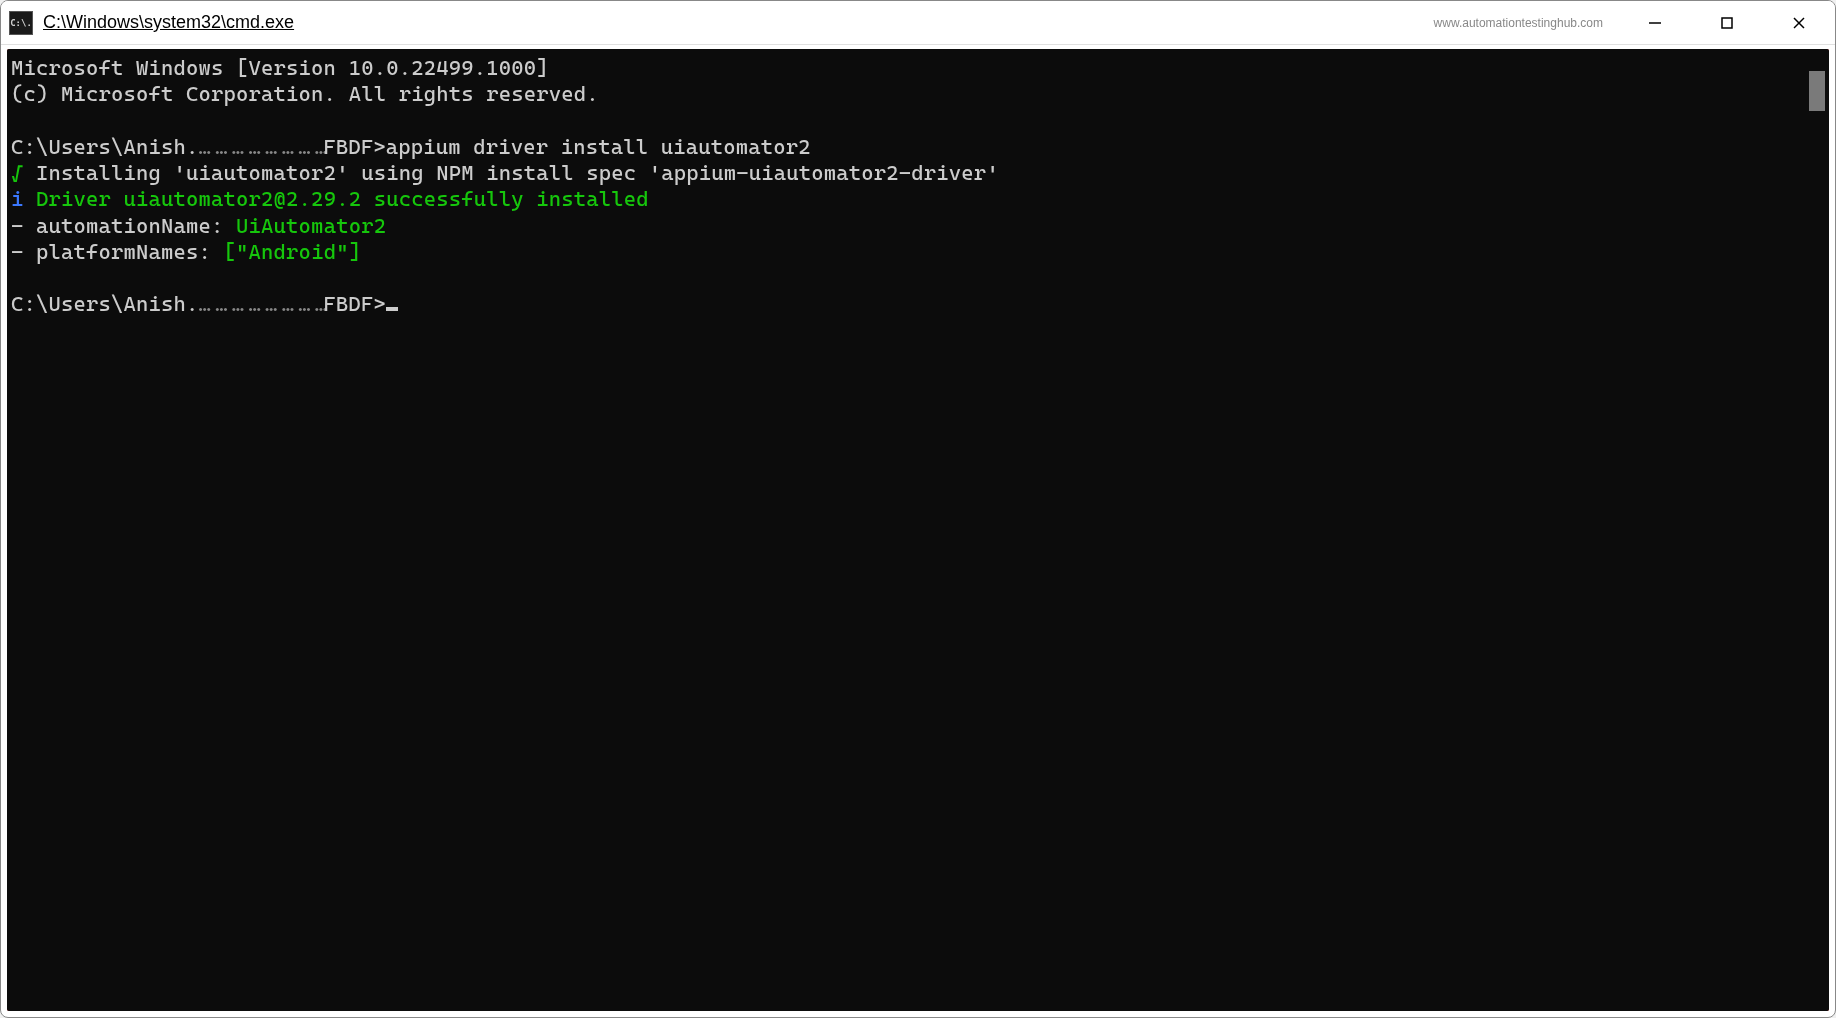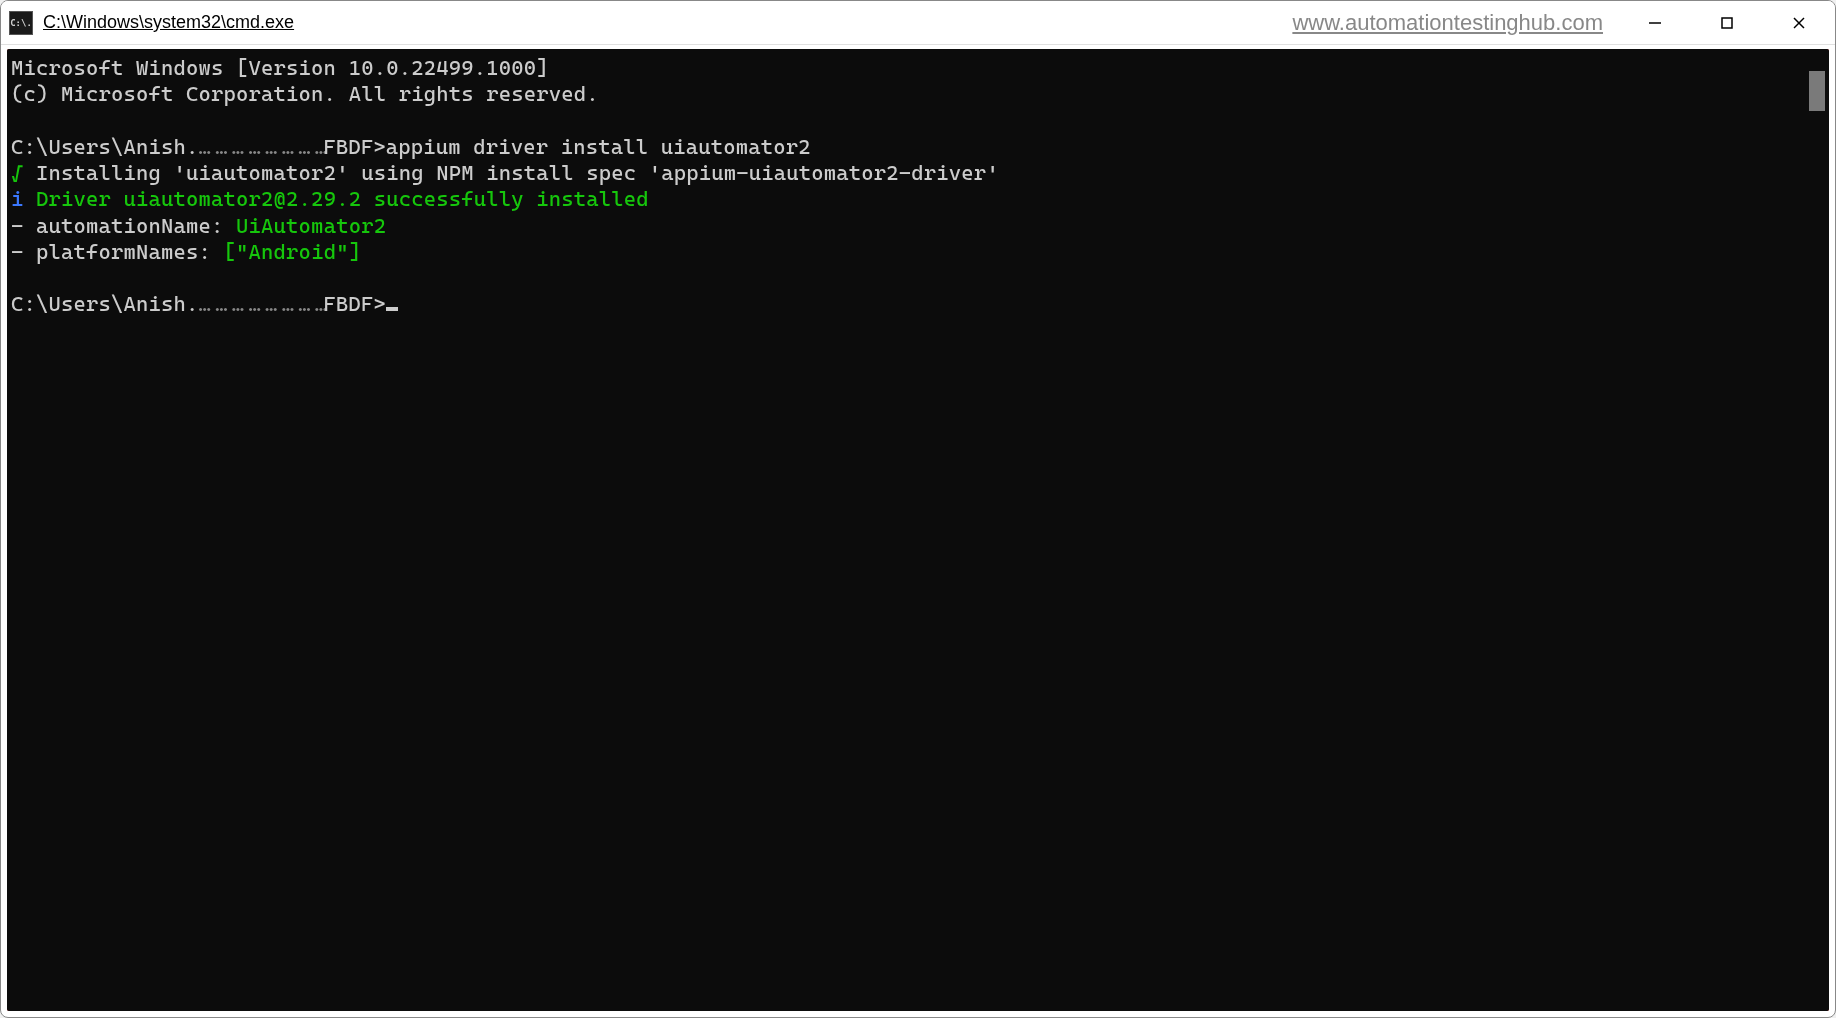--- a/index.html
+++ b/index.html
@@ -51,24 +51,23 @@
       flex: 0 0 auto;
       font-size: 18px;
       color: #000;
       font-weight: 400;
       text-decoration: underline;
     }
     .titlebar-spacer {
       flex: 1 1 auto;
     }
     .watermark {
-      font-size: 22px;
+      font-size: 12px;
       color: #888;
       margin-right: 16px;
-      text-decoration: underline;
     }
     .win-controls {
       display: flex;
       height: 100%;
     }
     .win-btn {
       width: 72px;
       height: 100%;
       display: flex;
       align-items: center;

